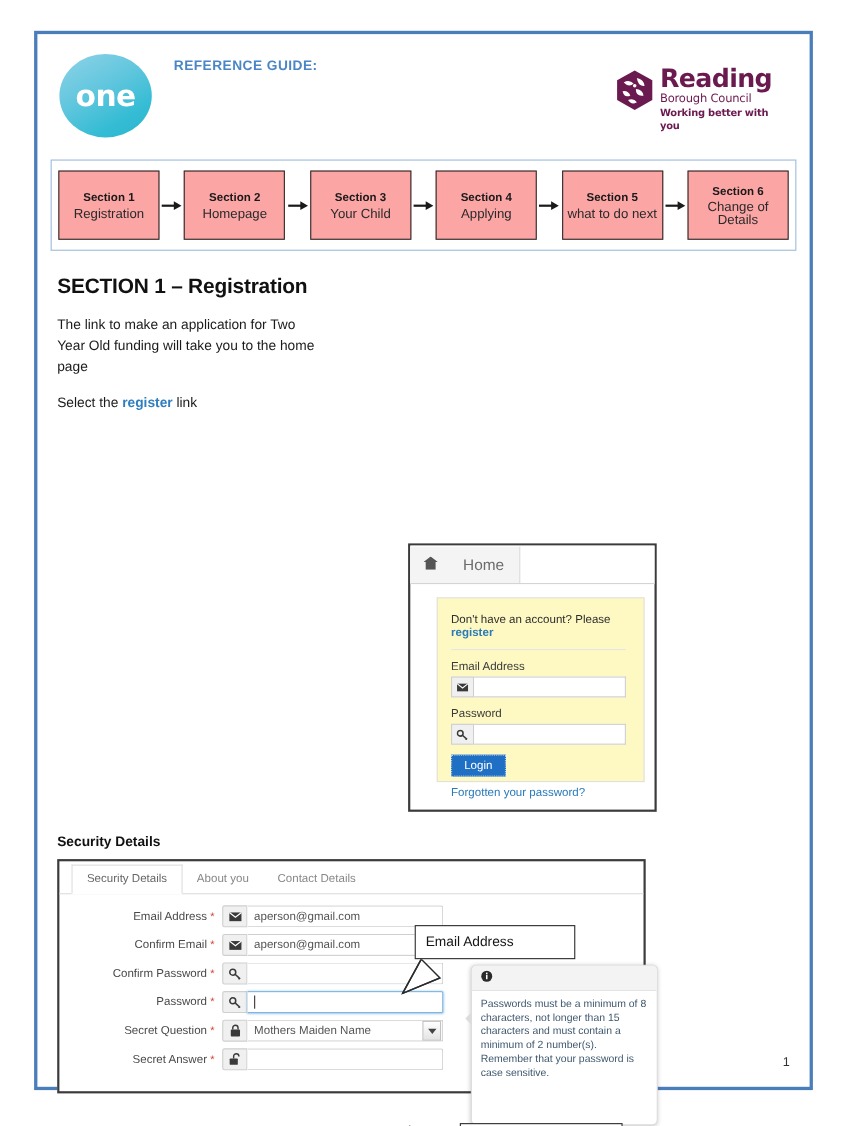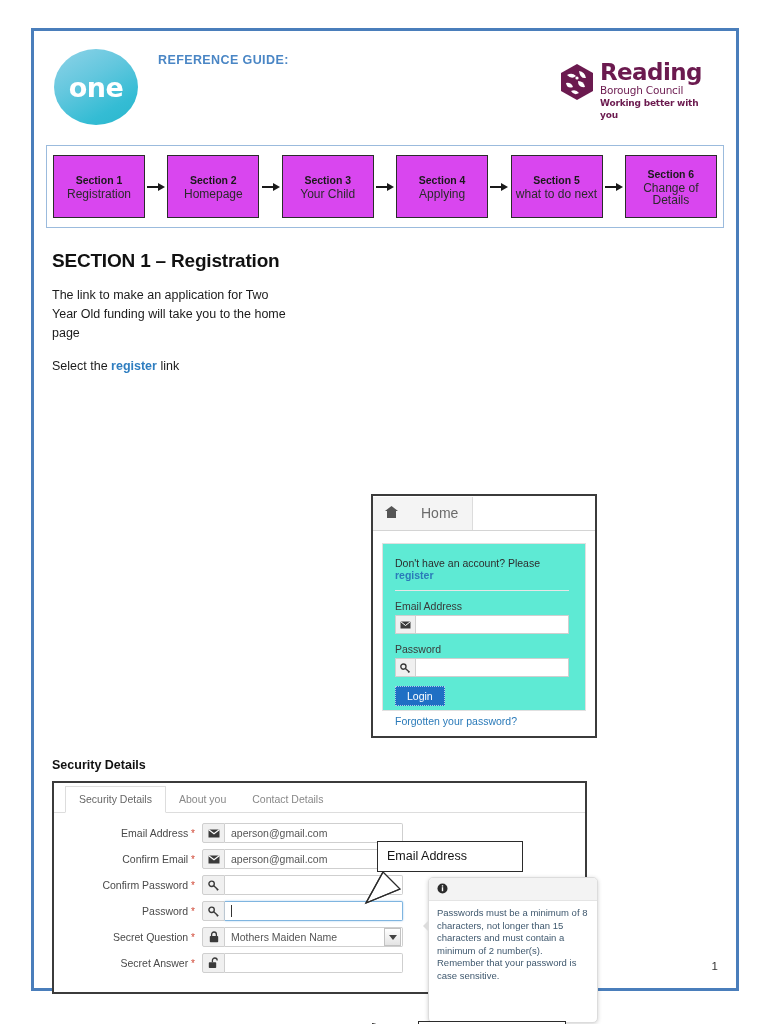--- a/index.html
+++ b/index.html
@@ -114,21 +114,21 @@
     padding: 9px 6px;
     display: flex;
     align-items: center;
     justify-content: space-between;
     background: #fff;
   }
   .flow-box {
     width: 92px;
     height: 63px;
     border: 1px solid #2b2b2b;
-    background: #d946ef;
+    background: #fca5a5;
     display: flex;
     flex-direction: column;
     align-items: center;
     justify-content: center;
     text-align: center;
     box-sizing: border-box;
   }
   .flow-box .fb-title {
     font-size: 10.5px;
     font-weight: bold;
@@ -207,23 +207,23 @@
     padding: 0 14px 0 12px;
     display: flex;
     align-items: center;
     gap: 23px;
     background: #f4f4f4;
     border-right: 1px solid #dcdcdc;
     font-size: 14px;
     color: #6b6b6b;
   }
   .ls-panel {
-    margin: 12px 9px 9px 9px;
+    margin: 12px 9px 9px 24px;
     border: 1px solid #e0e0e0;
-    background: #5eead4;
+    background: #fef9c3;
     padding: 13px 16px 18px 12px;
     height: 168px;
     box-sizing: border-box;
   }
   .ls-acct {
     font-size: 10.5px;
     color: #2d2d2d;
     padding-bottom: 9px;
     border-bottom: 1px solid #e6e6e6;
   }

